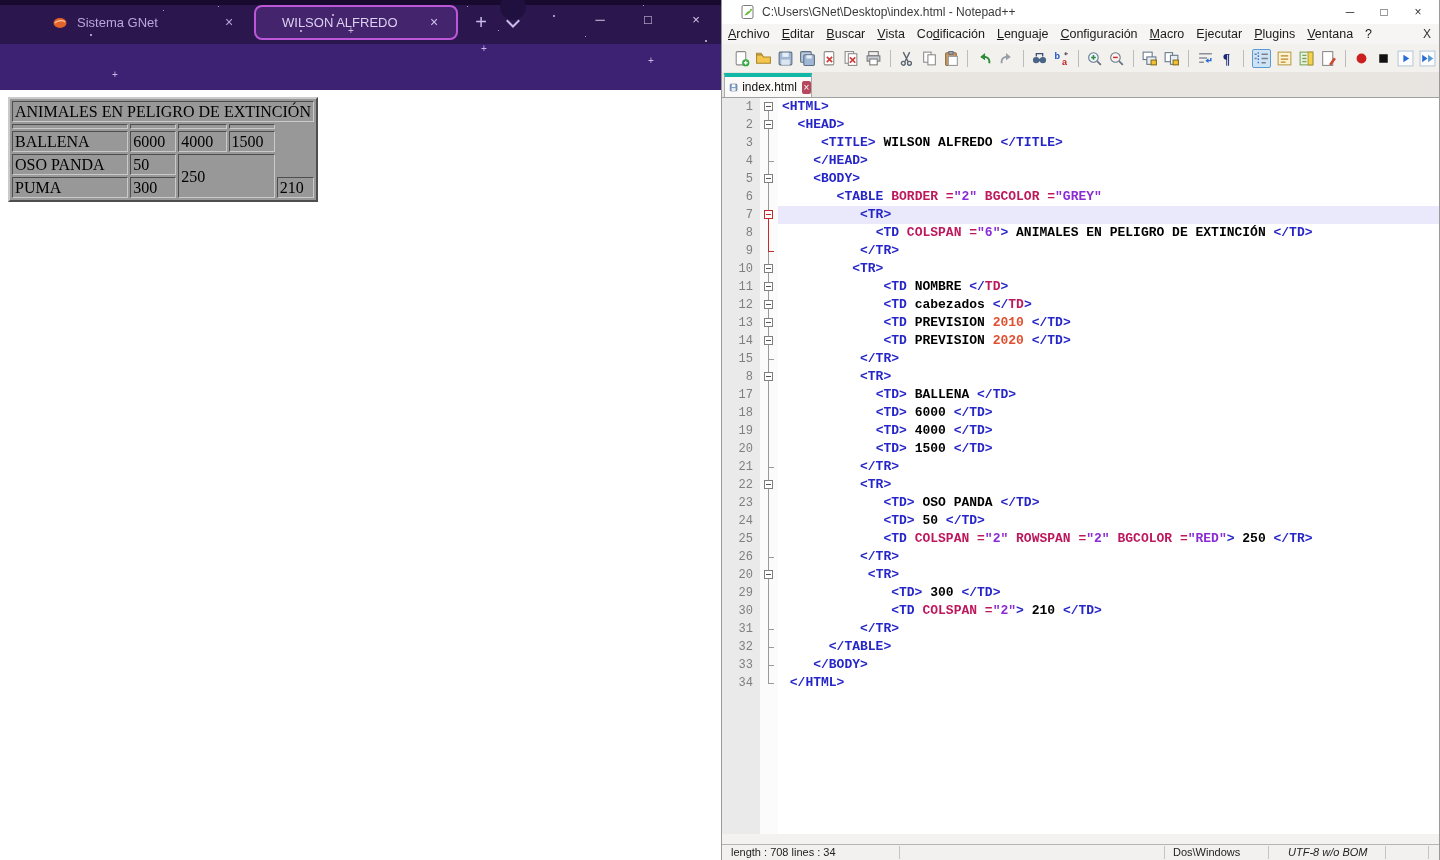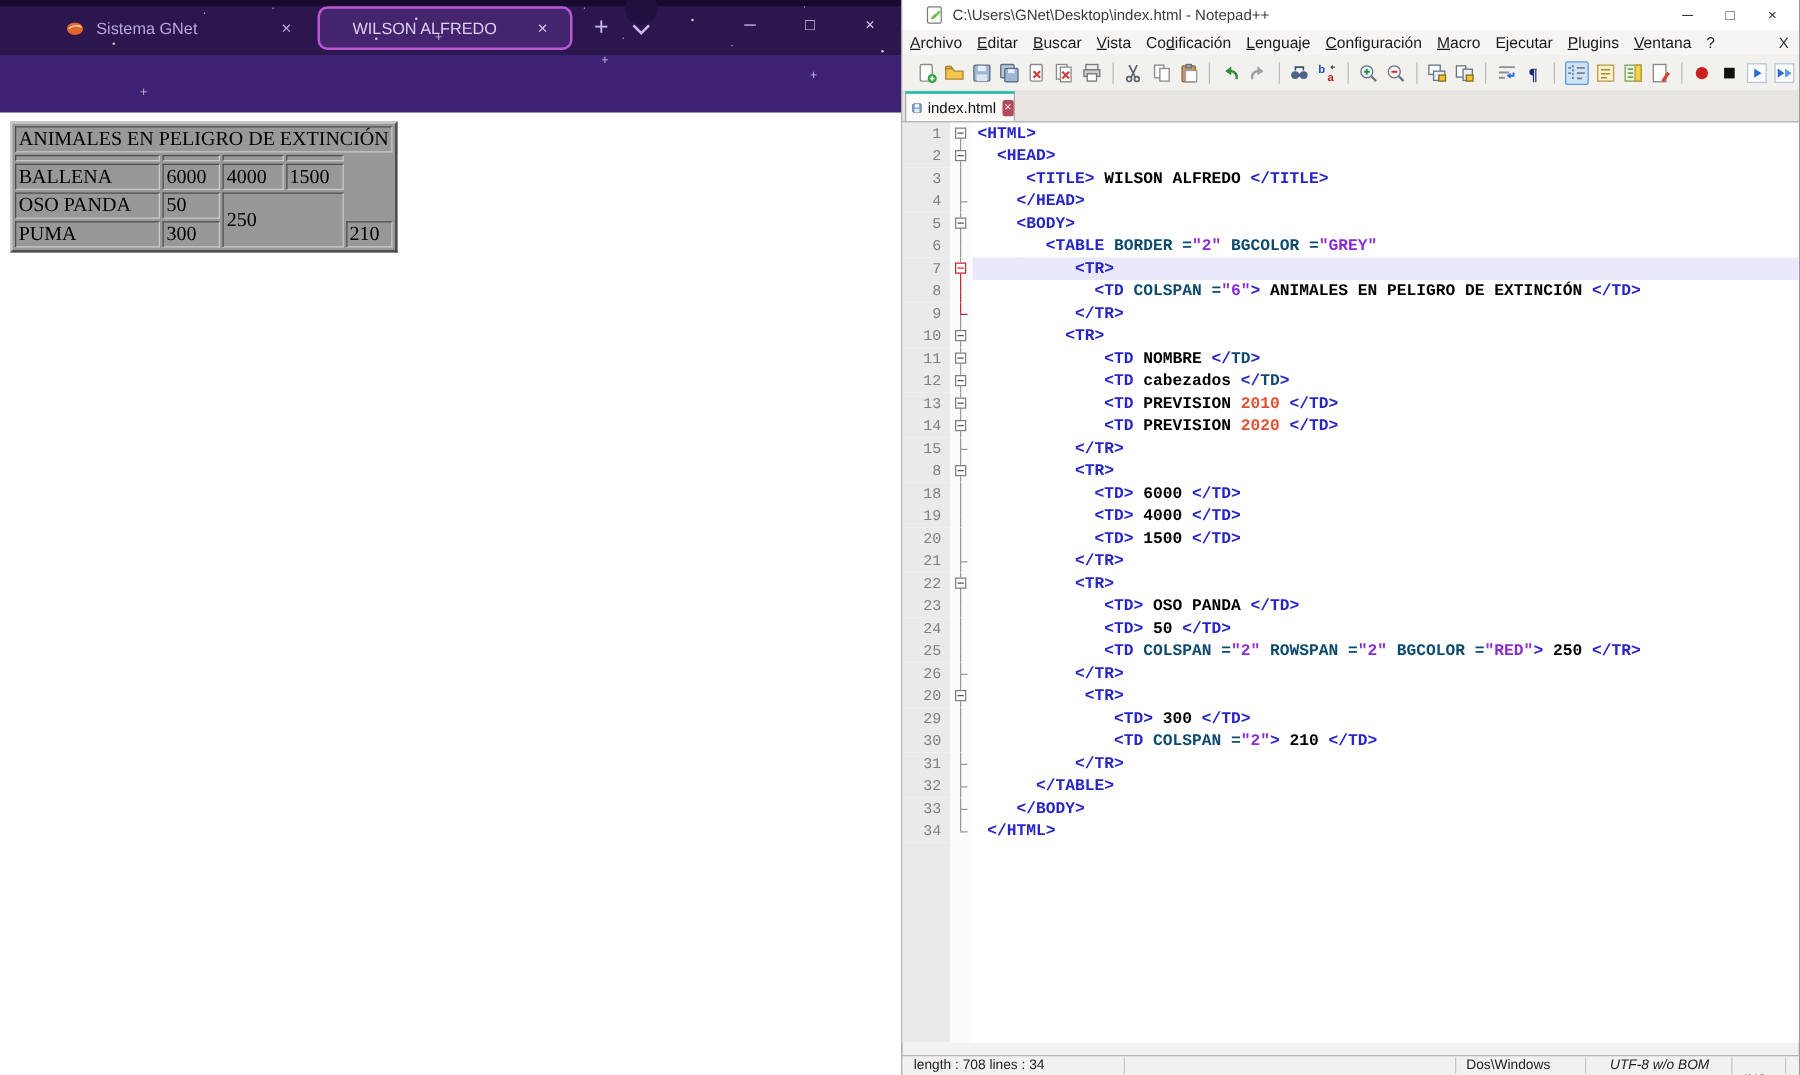--- a/index.html
+++ b/index.html
@@ -40,39 +40,39 @@
   .np-menubar{position:absolute;left:0;top:24px;width:100%;height:20px;background:#f6f5f4;font-size:12.5px;color:#1a1a1a;}
   .np-menubar .mi{display:inline-block;padding:0 6px;line-height:20px;}
   .np-menubar .mi u{text-decoration:underline;}
   .np-menu-x{position:absolute;right:8px;top:0;line-height:20px;font-size:12px;color:#333;}
   .np-toolbar{position:absolute;left:0;top:44px;width:100%;height:28px;background:#f3f1ee;display:flex;align-items:center;padding-left:8px;box-sizing:border-box;}
   .tbtn{width:19px;height:19px;margin:0 2.5px;display:flex;align-items:center;justify-content:center;}
   .tbtn svg{width:17px;height:17px;}
   .tbtn.pressed{background:#cfe3f7;border:1px solid #5b9bd5;border-radius:2px;box-sizing:border-box;}
   .tsep{width:1px;height:17px;background:#bcbcbc;margin:0 5px;}
   .np-tabbar{position:absolute;left:0;top:72px;width:100%;height:25px;background:#e8e5e0;}
-  .np-tab{position:absolute;left:2px;top:1px;width:88px;height:24px;background:#fbfaf8;border:1px solid #a9a9a9;border-bottom:none;border-top:2px solid #14b8a6;box-sizing:border-box;display:flex;align-items:center;font-size:12px;color:#111;}
+  .np-tab{position:absolute;left:2px;top:1px;width:88px;height:24px;background:#fbfaf8;border:1px solid #a9a9a9;border-bottom:none;border-top:4px solid #14b8a6;box-sizing:border-box;display:flex;align-items:center;font-size:12px;color:#111;}
   .np-tab svg{width:13px;height:13px;margin-left:4px;}
   .np-tab .ttx{margin-left:4px;}
   .np-tab .tclose{margin-left:5px;width:13px;height:13px;background:#b5485c;border-radius:2px;color:#fff;font-size:10px;line-height:13px;text-align:center;}
   #editor{position:absolute;left:0;top:97px;width:717px;height:736px;background:#fff;border-top:1px solid #a0a0a0;display:flex;flex-direction:column;overflow:hidden;}
   .cl{display:flex;height:18px;flex:none;}
   .cl.filler{flex:1;height:auto;}
   .ln{width:38px;flex:none;background:#eaeaea;color:#7f7f7f;font-family:"Liberation Mono",monospace;font-size:12px;line-height:18px;text-align:right;padding-right:7px;box-sizing:border-box;}
   .fold{width:18px;flex:none;background:#fbfbfb;position:relative;}
   .code{flex:1;font-family:"Liberation Mono",monospace;font-weight:bold;font-size:13px;line-height:18px;white-space:pre;padding-left:4px;background:#fff;position:relative;z-index:2;}
   .cl.cur .code{background:#e9e9fb;}
   .vl{position:absolute;left:8px;width:1px;background:#9a9a9a;}
   .vl.r{background:#c22b2b;}
   .fbox{position:absolute;left:4px;top:4px;width:9px;height:9px;background:#fff;border:1px solid #7f7f7f;box-sizing:border-box;z-index:3;}
   .fbox::after{content:"";position:absolute;left:1px;right:1px;top:3px;height:1px;background:#555;}
   .fbox.r{border-color:#c22b2b;} .fbox.r::after{background:#c22b2b;}
   .ftick{position:absolute;left:8px;top:9px;width:6px;height:1px;background:#9a9a9a;z-index:3;}
   .ftick.r{background:#c22b2b;}
-  .tok-tag{color:#2525c8;text-align:right;} .tok-attr{color:#0c4a6e;} .tok-num{color:#e05030;} .tok-str{color:#8b2bd5;} .tok-txt{color:#000;}
+  .tok-tag{color:#2525c8;text-align:right;} .tok-attr{color:#be185d;} .tok-num{color:#e05030;} .tok-str{color:#8b2bd5;} .tok-txt{color:#000;}
   .iguide{position:absolute;width:0;border-left:1px dotted #c4c4c4;z-index:1;}
   .np-status{position:absolute;left:0;bottom:0;width:100%;height:15px;background:#f2f1f0;border-top:1px solid #b5b5b5;font-size:11px;color:#222;}
   .np-status .sf{position:absolute;top:1px;white-space:nowrap;}
   .np-status .sd{position:absolute;top:1px;width:1px;height:13px;background:#c5c5c5;}
   svg{display:block;}
 </style>
 </head>
 <body>
 
 <div id="root">
@@ -518,20 +518,28 @@
         <div class="cl">
           <div class="ln">8</div>
           <div class="fold">
             <i class="vl" style="top: 0px; height: 9px;"></i>
             <i class="vl" style="top: 9px; bottom: 0px;"></i>
             <i class="fbox"></i>
           </div>
           <div class="code">          <span class="tok-tag">&lt;TR&gt;</span></div>
         </div>
         <div class="cl">
+          <div class="ln">17</div>
+          <div class="fold">
+            <i class="vl" style="top: 0px; height: 9px;"></i>
+            <i class="vl" style="top: 9px; bottom: 0px;"></i>
+          </div>
+          <div class="code">            <span class="tok-tag">&lt;TD&gt;</span><span class="tok-txt"> BALLENA </span><span class="tok-tag">&lt;/TD&gt;</span></div>
+        </div>
+        <div class="cl">
           <div class="ln">18</div>
           <div class="fold">
             <i class="vl" style="top: 0px; height: 9px;"></i>
             <i class="vl" style="top: 9px; bottom: 0px;"></i>
           </div>
           <div class="code">            <span class="tok-tag">&lt;TD&gt;</span><span class="tok-txt"> 6000 </span><span class="tok-tag">&lt;/TD&gt;</span></div>
         </div>
         <div class="cl">
           <div class="ln">19</div>
           <div class="fold">

